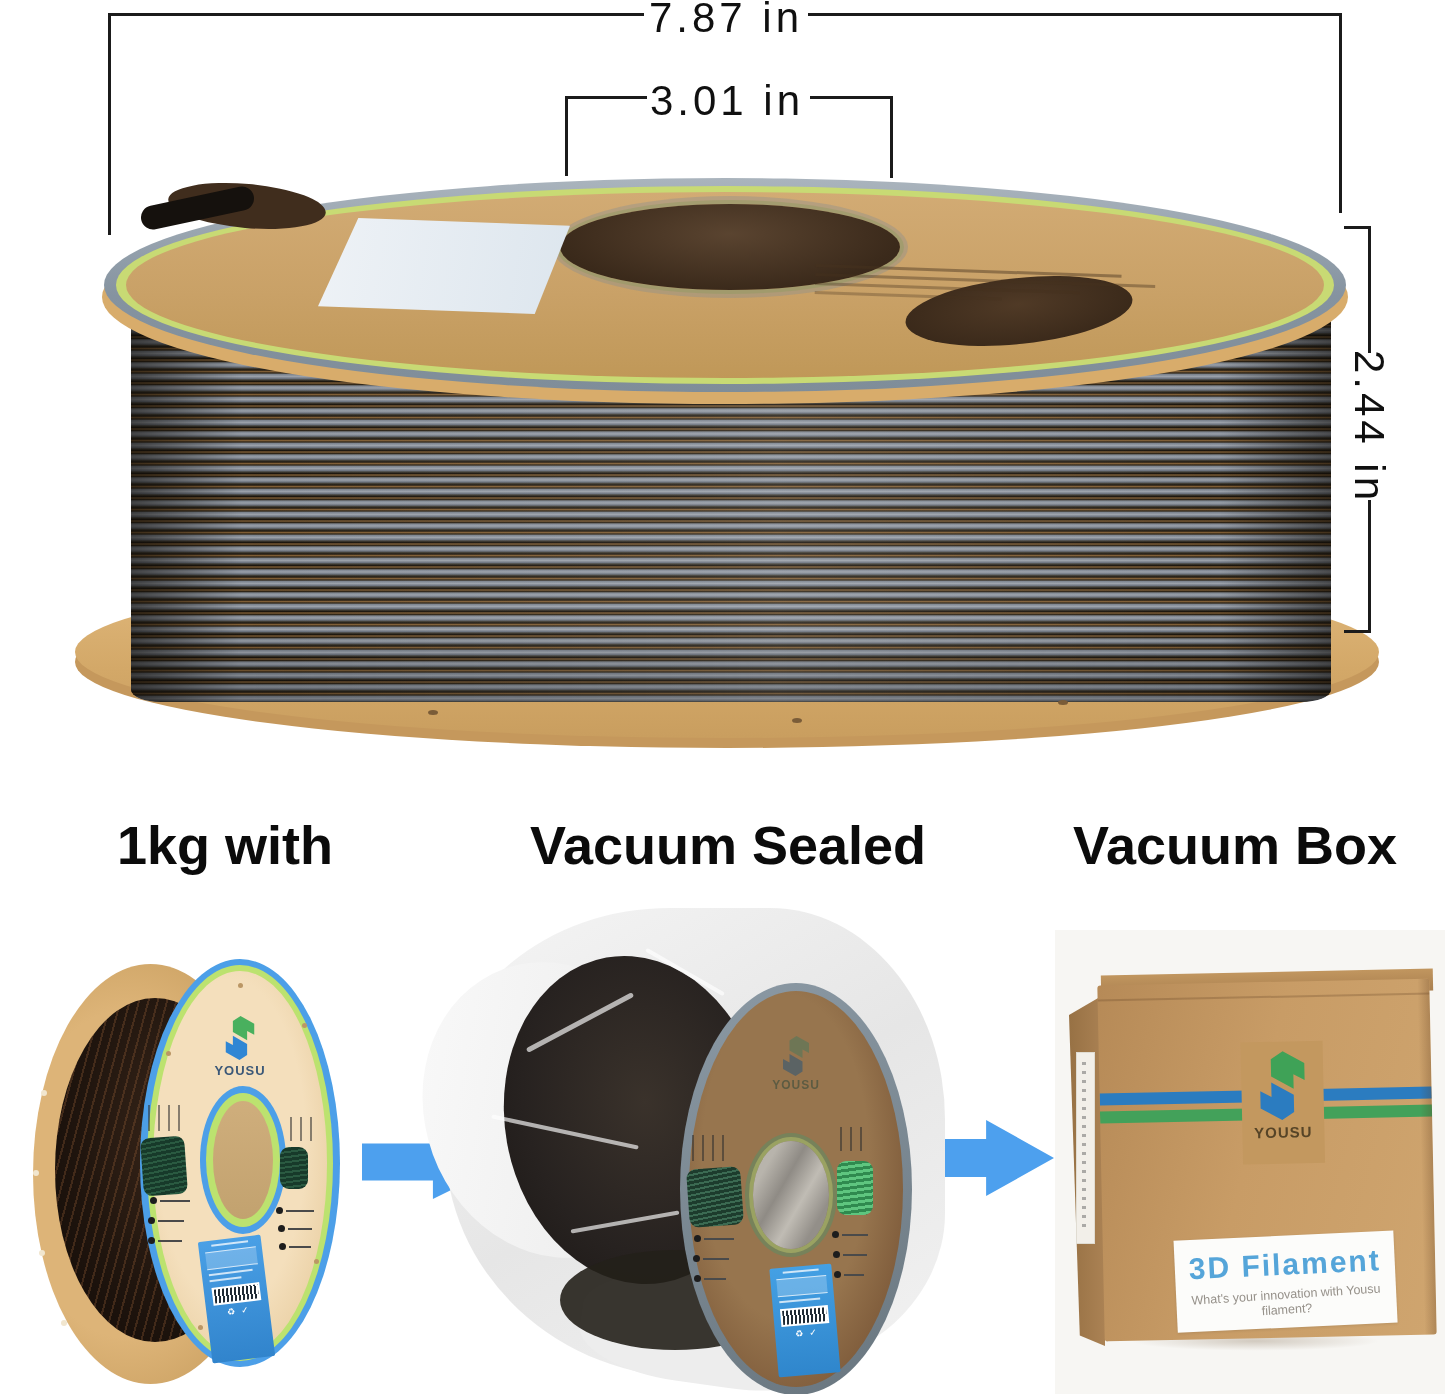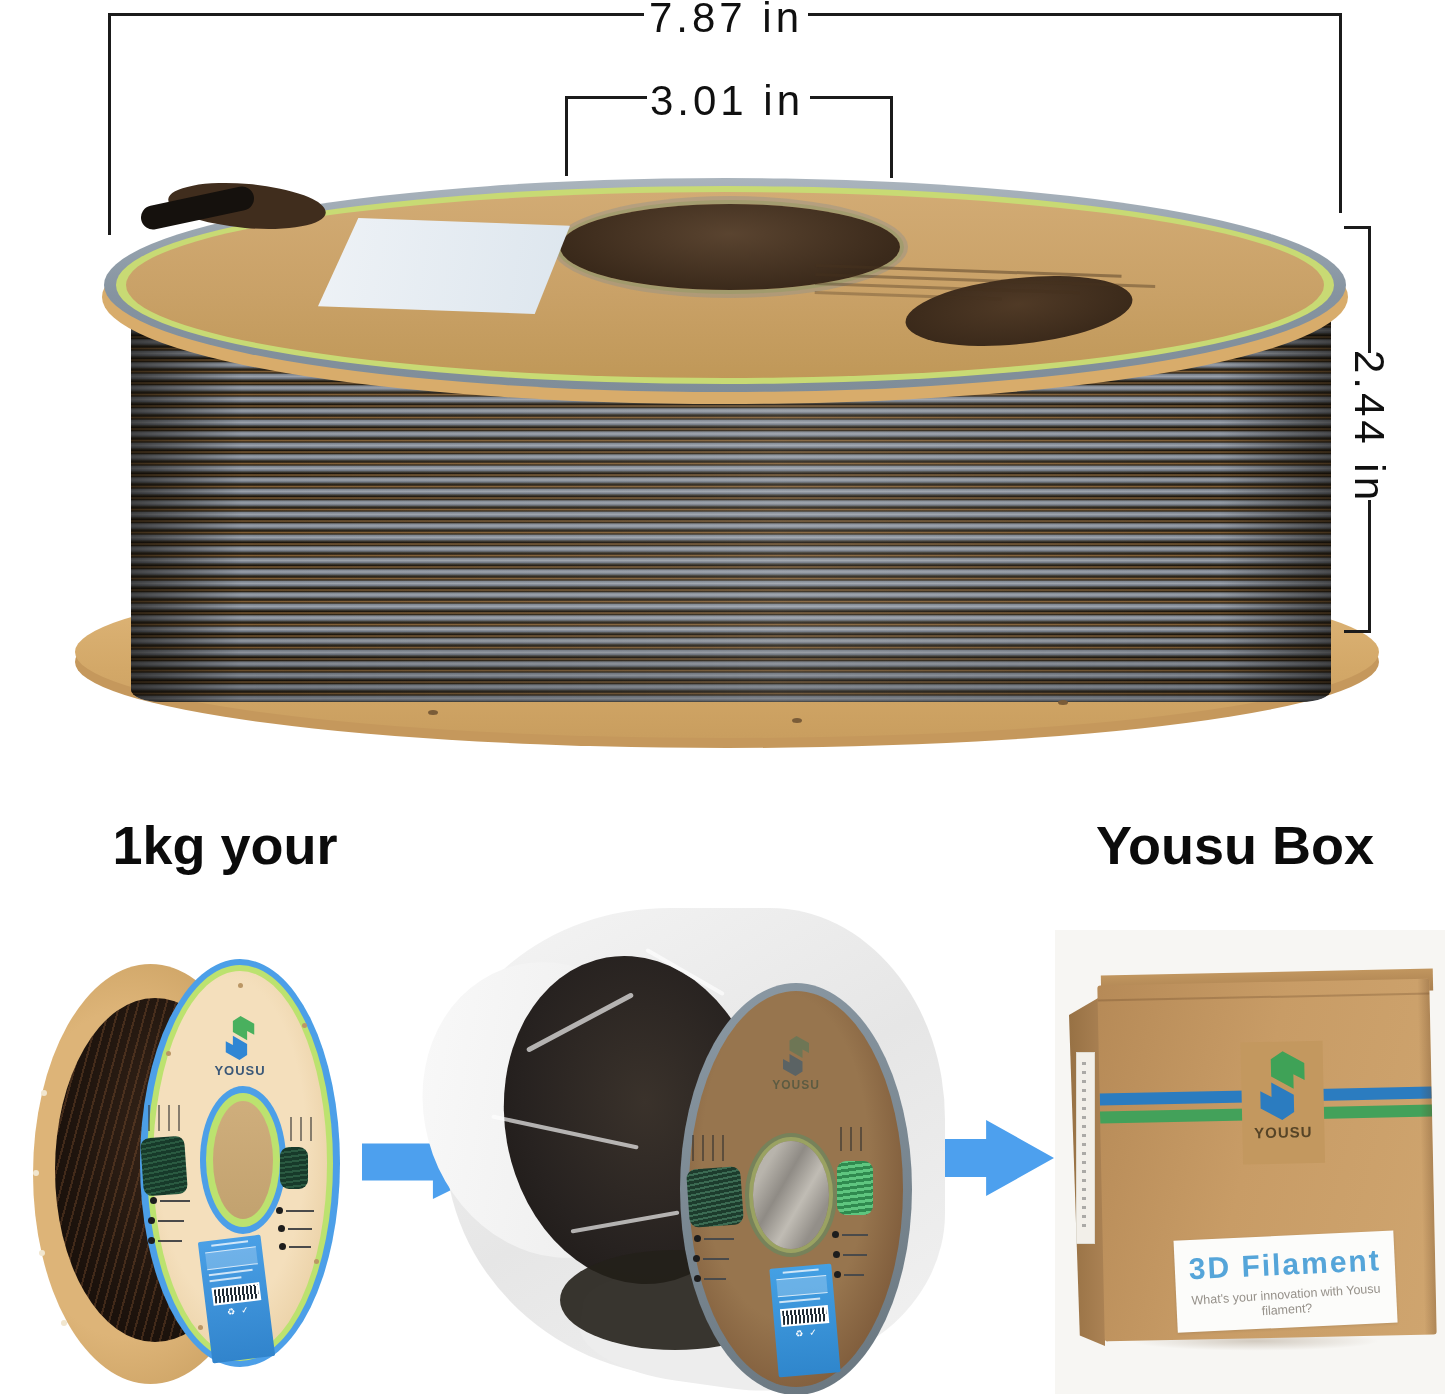--- a/index.html
+++ b/index.html
@@ -106,22 +106,23 @@
     <div class="ln" style="left:890px;top:96px;width:3px;height:82px;"></div>
     <div class="dim-text" style="left:727px;top:80px;transform:translateX(-50%);">3.01 in</div>
 
     <div class="ln" style="left:1368px;top:226px;width:3px;height:127px;"></div>
     <div class="ln" style="left:1368px;top:500px;width:3px;height:133px;"></div>
     <div class="ln" style="left:1344px;top:226px;width:27px;height:3px;"></div>
     <div class="ln" style="left:1344px;top:630px;width:27px;height:3px;"></div>
     <div class="dim-text" style="left:1369px;top:427px;transform:translate(-50%,-50%) rotate(90deg);">2.44 in</div>
   </div>
 
-  <div class="feature" style="left:225px;">1kg your</div>
-  <div class="feature" style="left:1235px;">Yousu Box</div>
+  <div class="feature" style="left:225px;">1kg with</div>
+  <div class="feature" style="left:728px;">Vacuum Sealed</div>
+  <div class="feature" style="left:1235px;">Vacuum Box</div>
 
   <div class="abs" style="left:25px;top:940px;width:335px;height:454px;z-index:10;">
 
     <div class="el" style="left:8px;top:24px;width:235px;height:420px;
                 background:radial-gradient(ellipse at 40% 50%,#ddb478 55%,#caa061 85%,#bd9254);"></div>
     <div class="flangedot" style="left:16px;top:150px;"></div>
     <div class="flangedot" style="left:8px;top:230px;"></div>
     <div class="flangedot" style="left:14px;top:310px;"></div>
     <div class="flangedot" style="left:36px;top:380px;"></div>
 

